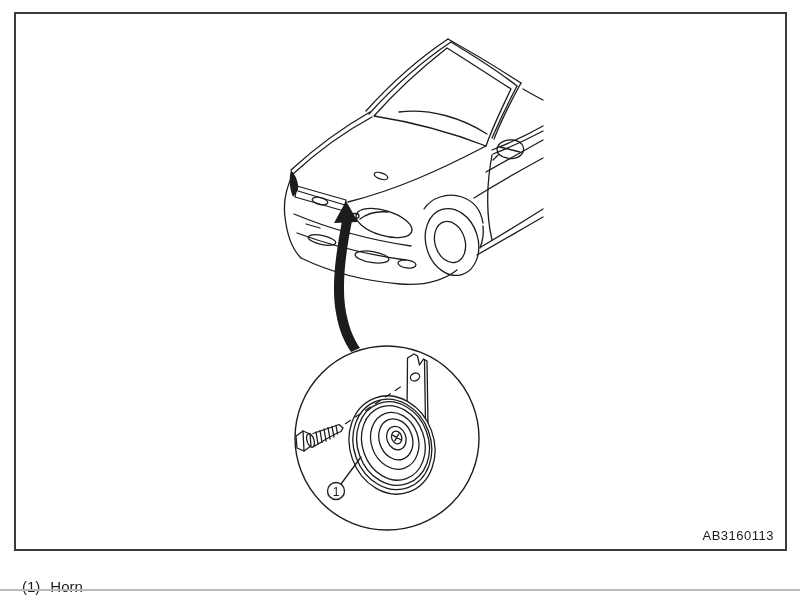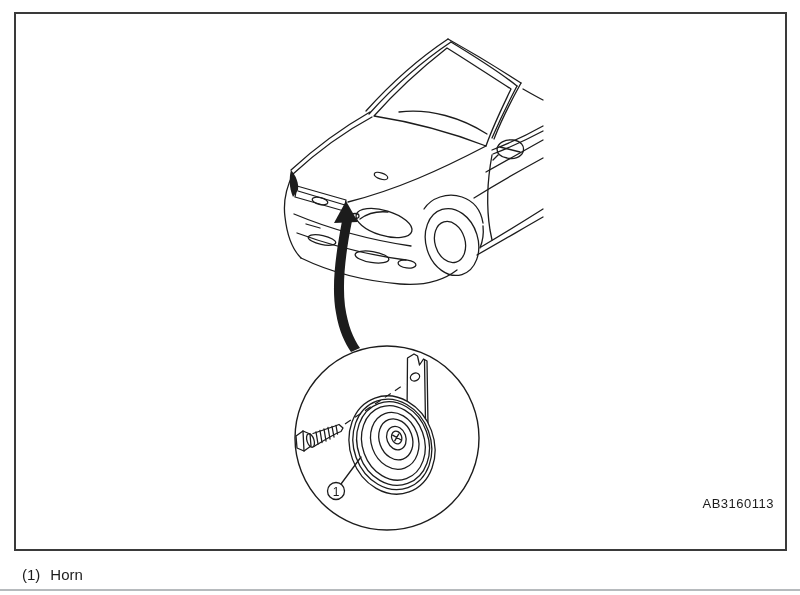--- a/index.html
+++ b/index.html
@@ -19,25 +19,25 @@
     position:absolute;left:14px;top:12px;width:773px;height:539px;
     box-sizing:border-box;border:2px solid var(--frame-border);
     background:transparent;
   }
   .diagram{position:absolute;left:0;top:0;width:800px;height:595px;}
   .ln{stroke:var(--line);fill:none;stroke-width:1.3;stroke-linecap:round;stroke-linejoin:round;}
   .lnw{stroke:var(--line);fill:#ffffff;stroke-width:1.3;stroke-linejoin:round;}
   .solid{fill:var(--line);stroke:none;}
   .dash{stroke:var(--line);fill:none;stroke-width:1.2;stroke-dasharray:7 5;}
   .ref-code{
-    position:absolute;top:496px;right:26px;
+    position:absolute;top:528px;right:26px;
     font-size:13px;letter-spacing:0.5px;color:var(--line);
   }
   .caption{
-    position:absolute;left:22px;top:566px;
+    position:absolute;left:22px;top:578px;
     font-size:15px;color:var(--line);
   }
   .caption .idx{margin-right:10px;}
   .bottom-rule{
     position:absolute;left:0;top:589px;width:800px;height:2px;
     background:var(--bottom-rule);
   }
   .callout-text{
     font-family:"Liberation Sans","DejaVu Sans",sans-serif;
     font-size:12px;fill:var(--line);

